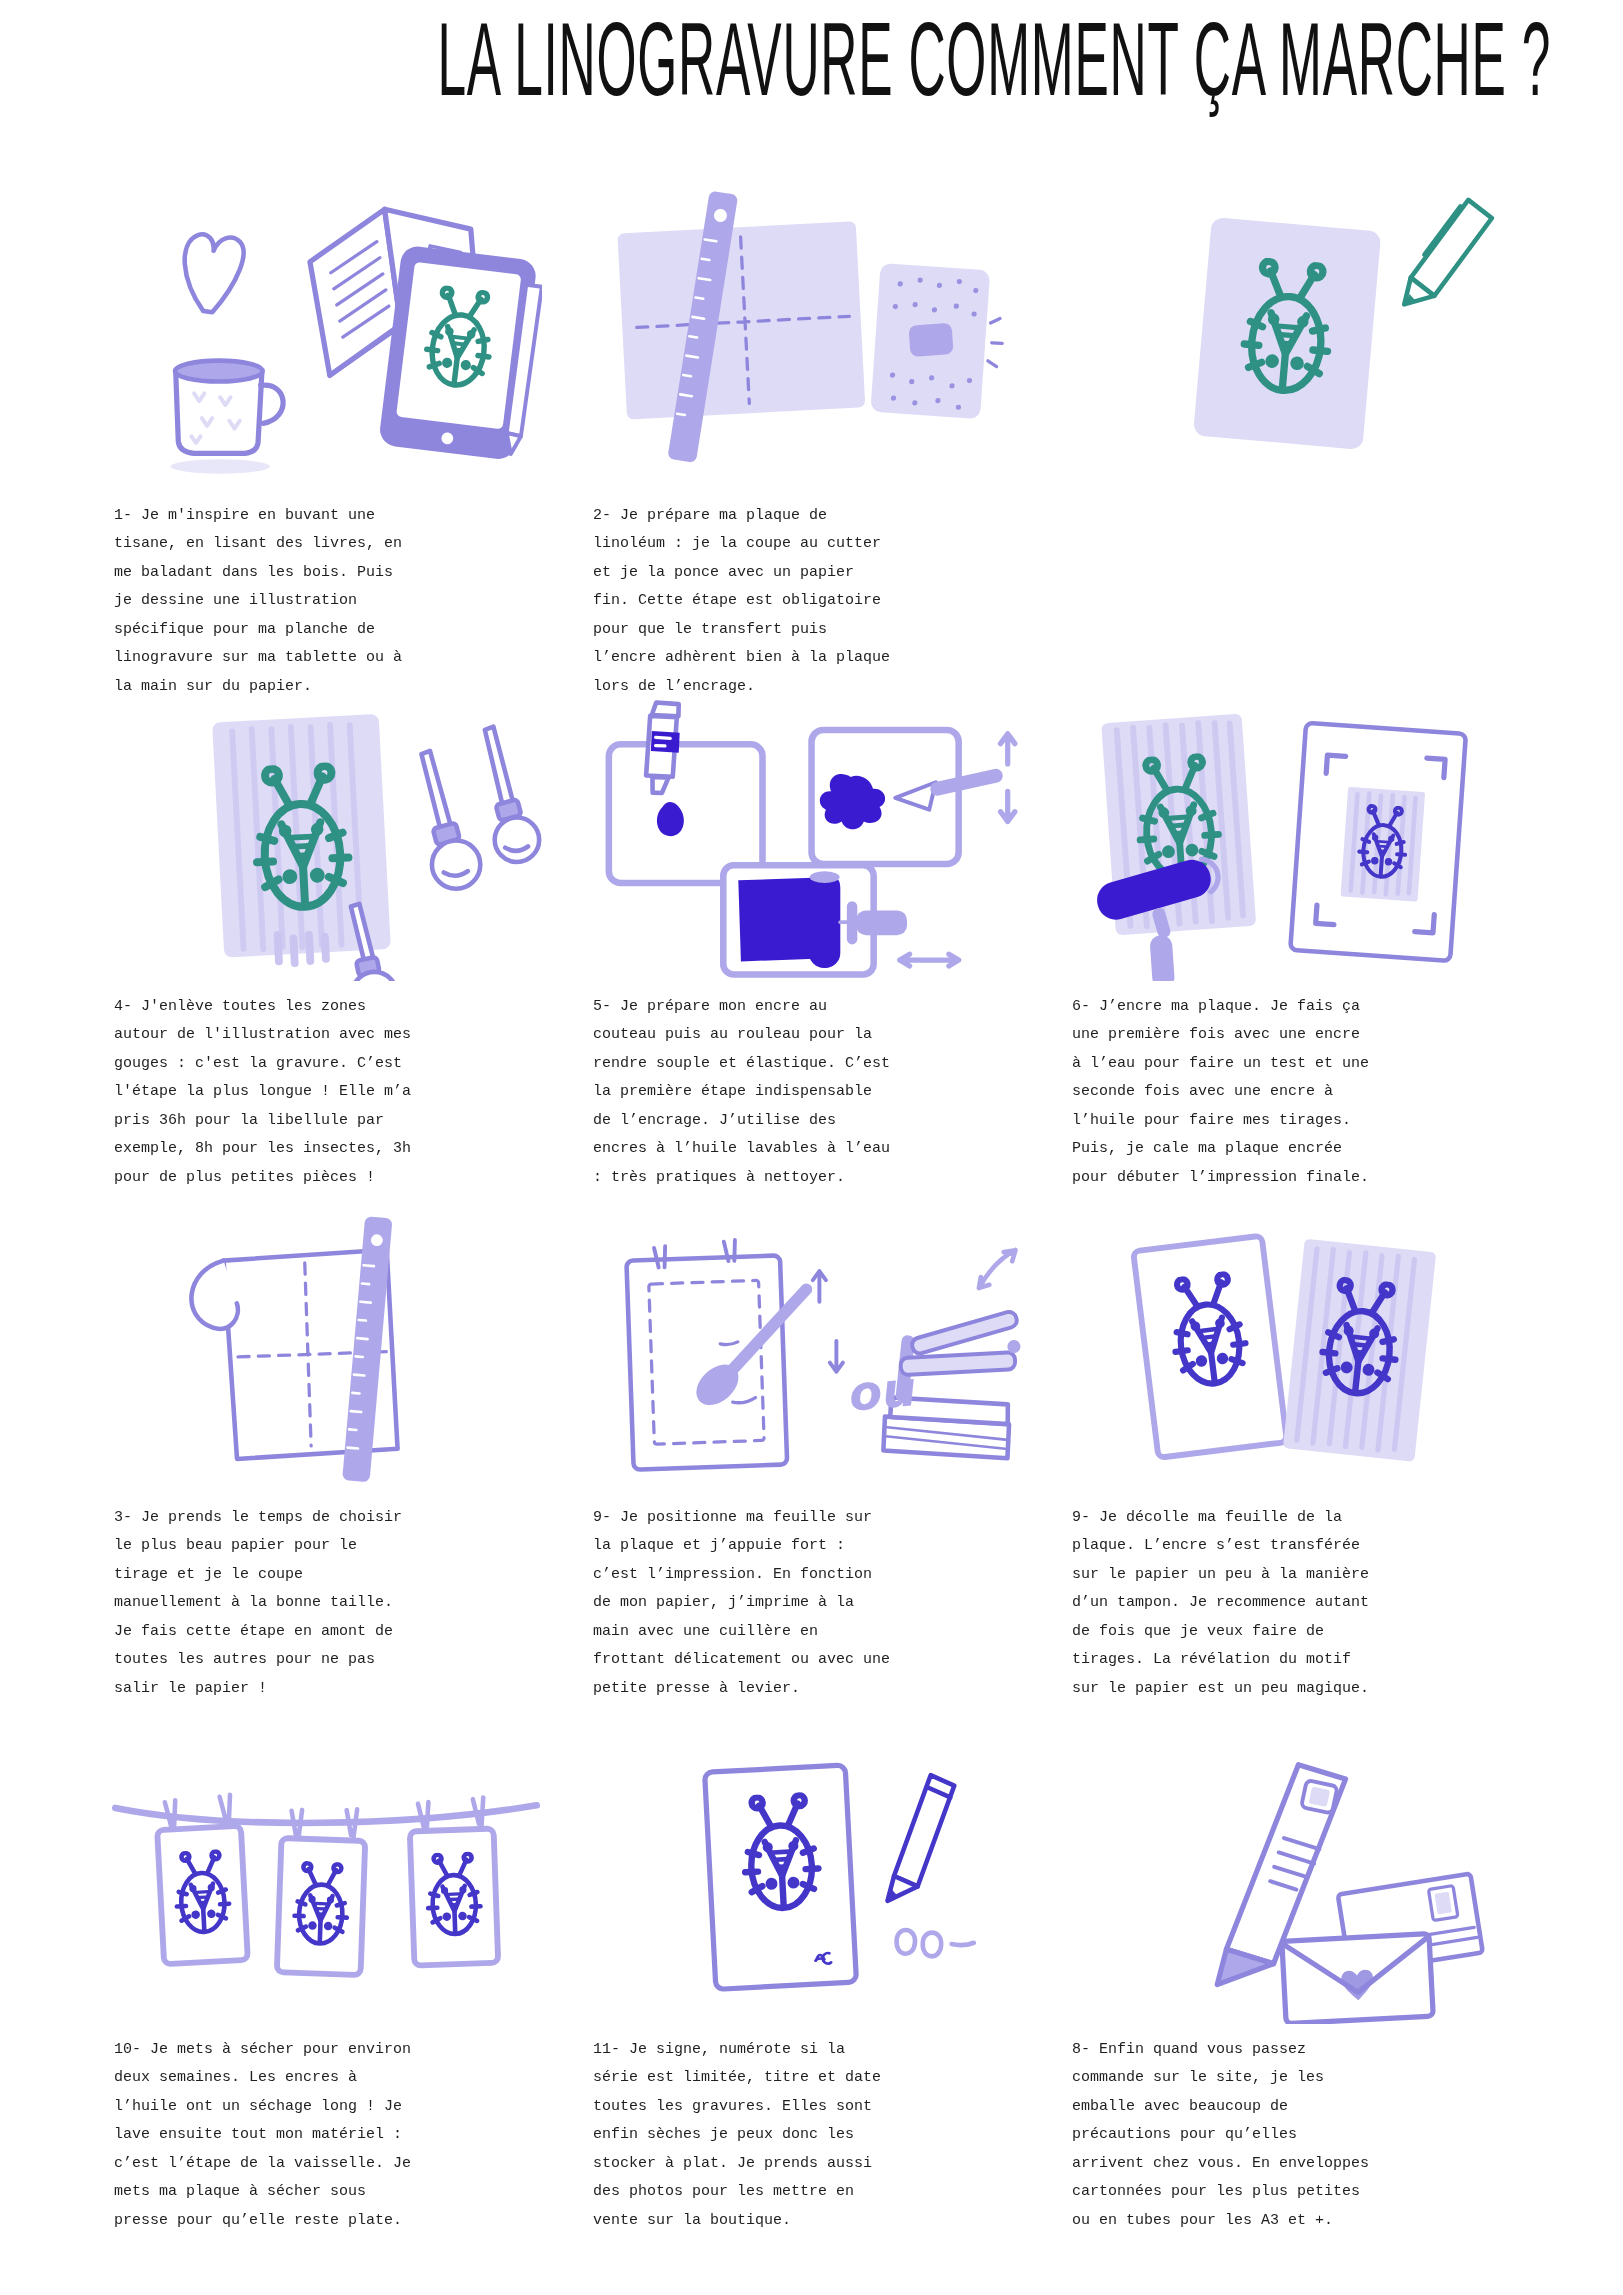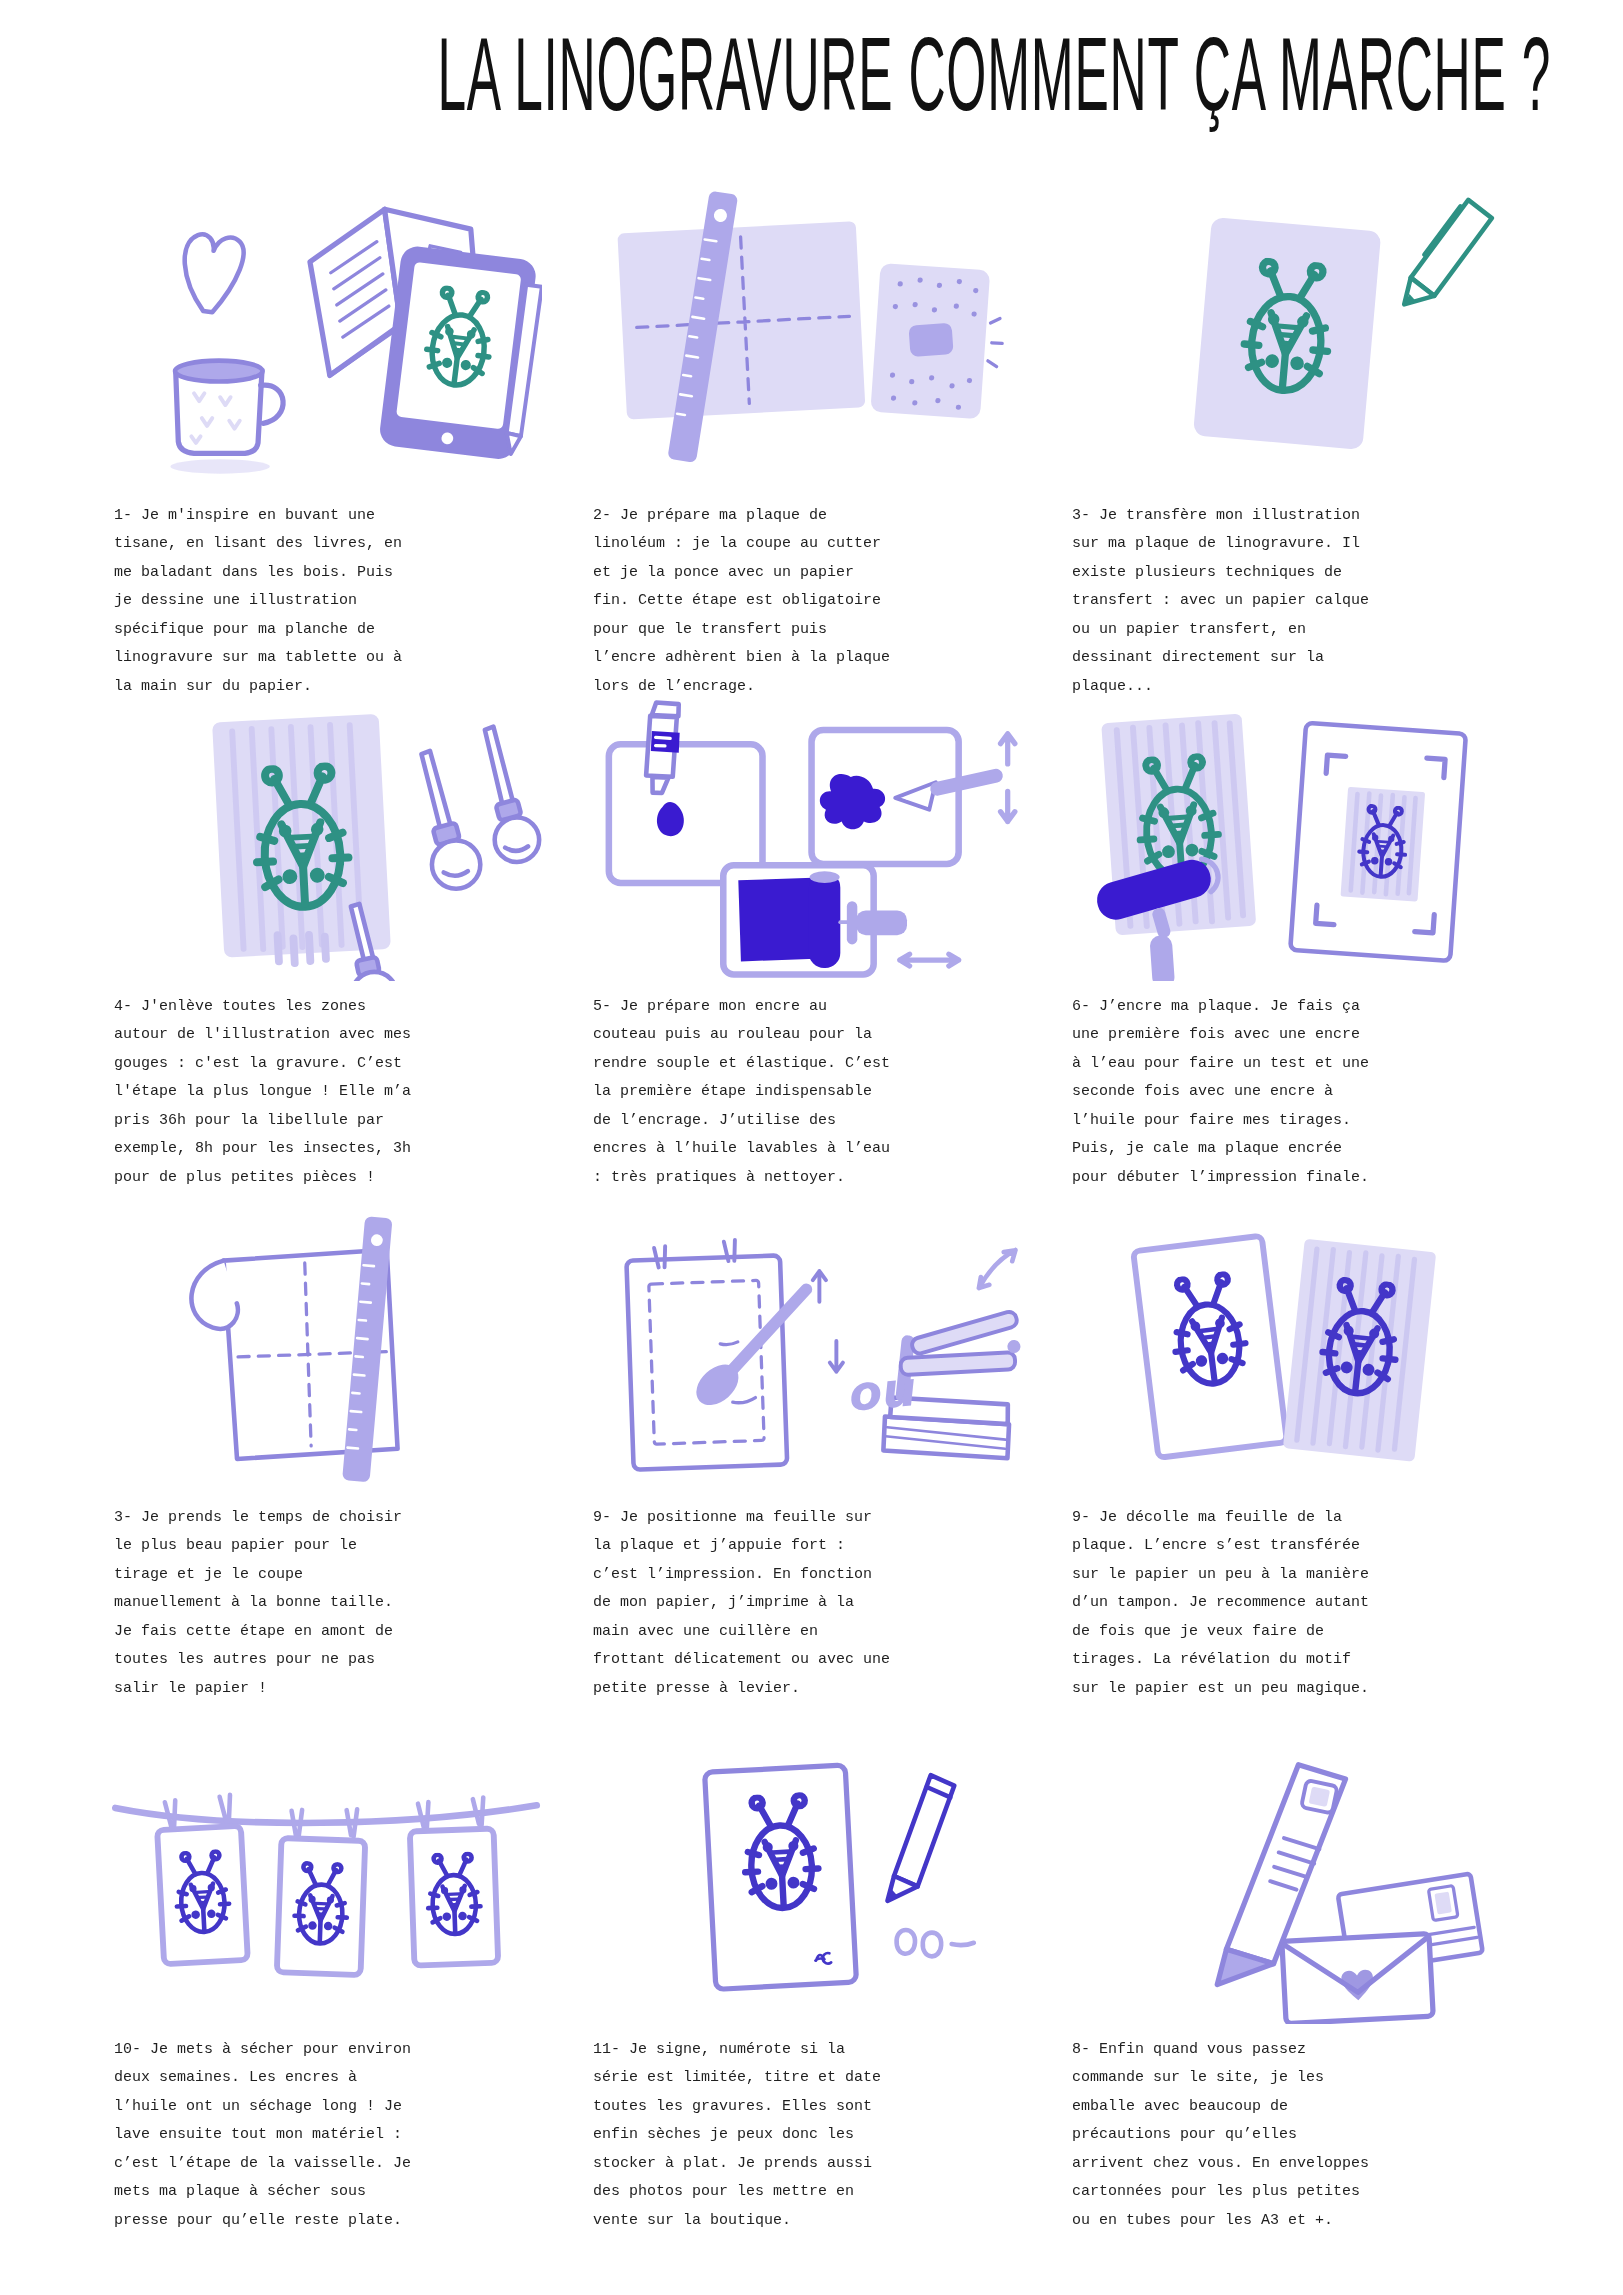--- a/index.html
+++ b/index.html
@@ -2,21 +2,21 @@
 <html style="--p: #8e86dd; --pl: #aea8ea; --pp: #dedbf6; --stripe: #c9c4f0; --ink: #3a1bd0; --bug: #4336c8; --teal: #2e9184; --txt: #1f1f1f;font-size:10.5px"><head>
 <meta charset="utf-8">
 <style>
   :root{
     --p:#8e86dd; --pl:#aea8ea; --pp:#dedbf6; --stripe:#c9c4f0;
     --ink:#3a1bd0; --bug:#4336c8; --teal:#2e9184; --txt:#1f1f1f;
   }
   html,body{margin:0;padding:0;background:#fff;}
   #page{position:relative;width:1623px;height:2295px;background:#ffffff;overflow:hidden;
         font-family:"Liberation Sans",sans-serif;}
-  h1.title{position:absolute;top:22px;left:0;width:100%;text-align:center;margin:0;color:#111;}
+  h1.title{position:absolute;top:7px;left:0;width:100%;text-align:center;margin:0;color:#111;}
   h1.title .t{display:inline-block;font-size:92px;font-weight:400;letter-spacing:1.3px;
       transform:scaleX(.56) scaleY(1.12);transform-origin:center;white-space:nowrap;}
   .step{position:absolute;width:440px;}
   .c1{left:110px}.c2{left:589px}.c3{left:1068px}
   .r1{top:175px}.r2{top:692px}.r3{top:1207px}.r4{top:1745px}
   .illus{position:relative;}
   .r1 .illus{height:315px}.r2 .illus{height:289px}.r3 .illus{height:285px}.r4 .illus{height:279px}
   .illus svg{display:block;width:432px;}
   .txt{margin:11.8px 0 0 3.9px;font-family:"Liberation Mono","DejaVu Sans Mono",monospace;
        font-size:15px;line-height:28.5px;color:var(--txt);white-space:pre-line;}
@@ -155,27 +155,20 @@
           <use href="#bug" class="bugTeal" x="255" y="130" width="160" height="211"></use>
         </g>
         <g class="oTeal" stroke-width="7">
           <path class="fW" d="M612 38 L648 66 L560 185 L524 157 Z"></path>
           <path class="fN" d="M600 48 L545 122"></path>
           <path class="fW" d="M524 157 L560 185 L514 198 Z"></path>
           <path fill="var(--teal)" stroke="none" d="M514 198 L532 193 L522 182 Z"></path>
         </g>
       </svg>
     </div>
-    <p class="txt">3- Je transfère mon illustration
-sur ma plaque de linogravure. Il
-existe plusieurs techniques de
-transfert : avec un papier calque
-ou un papier transfert, en
-dessinant directement sur la
-plaque...</p>
   </section>
 
   <section class="step c1 r2">
     <div class="illus">
       <svg viewBox="0 0 660 442" height="289">
         <g transform="rotate(-3 290 220)">
           <rect x="165" y="40" width="255" height="360" rx="12" class="fPP"></rect>
           <path class="oStripe fN" stroke-width="9" opacity=".75" d="M195 55 V388 M225 53 V390 M255 55 V388 M285 53 V390 M315 55 V388 M345 53 V390 M375 55 V386"></path>
           <path class="oStripe fN" stroke-width="12" d="M248 370 v40 M272 376 v38 M296 372 v40 M320 376 v34"></path>
           <use href="#bug" class="bugTeal" x="205" y="110" width="175" height="231"></use>

